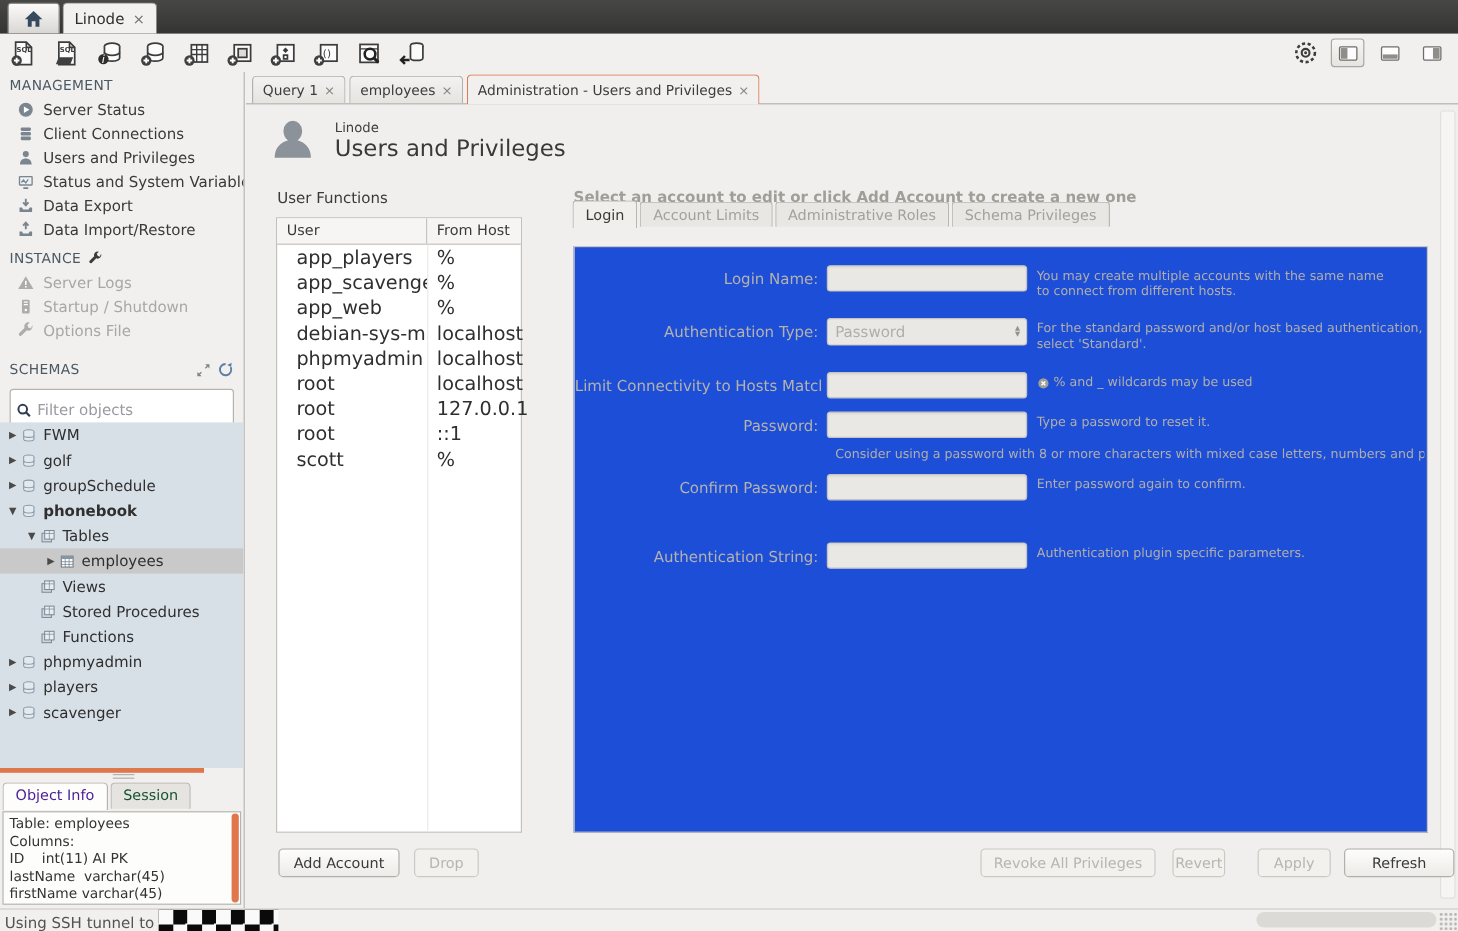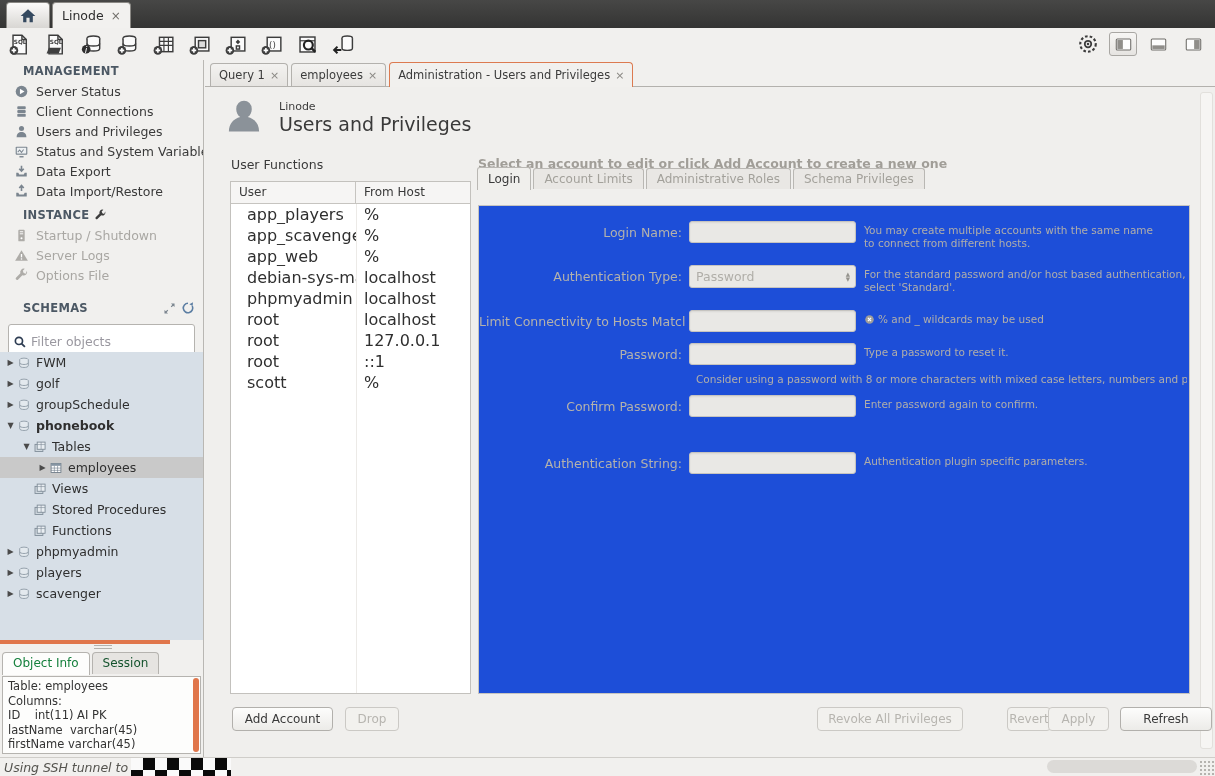--- a/index.html
+++ b/index.html
@@ -28,22 +28,22 @@
     display:flex; align-items:center; padding:0 8px 0 6px; gap:9px; }
   .tool-btn { width:27px; height:27px; display:flex; align-items:center; justify-content:center; }
   .toolbar-right { margin-left:auto; display:flex; gap:7px; align-items:center; }
   .panel-toggle { width:28px; height:24px; display:flex; align-items:center; justify-content:center;
     border:1px solid transparent; border-radius:3px; }
   .panel-toggle.active { border-color:#a9a7a3; background:linear-gradient(#f7f6f4,#e6e4e1); }
 
   
   .sidebar { position:absolute; top:60px; left:0; width:204px; bottom:19px;
     background:#f1f0ee; border-right:1px solid #b9b7b3; overflow:hidden; }
-  .side-hd { font-weight:bold; color:#4c5864; font-size:11.5px; letter-spacing:.3px;
-    padding:4px 8px 3px 8px; display:flex; align-items:center; gap:5px;margin-left:15px; }
+  .side-hd { font-weight:normal; color:#4c5864; font-size:11.5px; letter-spacing:.3px;
+    padding:4px 8px 3px 8px; display:flex; align-items:center; gap:5px; }
   .side-hd .spacer { flex:1; }
   .side-item { display:flex; align-items:center; gap:7px; height:20px; padding-left:14px;
     font-size:12.5px; color:#3a3a3a; white-space:nowrap; overflow:hidden; }
   .side-item.disabled { color:#a9a7a3; }
   .sect-instance { margin-top:3px; }
   .sect-schemas { margin-top:12px; }
   .filter-box { margin:6px 8px 0; height:35px; background:#fff; border:1px solid #b5b3af;
     border-radius:3px; display:flex; align-items:center; padding:0 3px 0 4px; gap:4px;justify-content:center; }
   .filter-box input { border:none; outline:none; flex:1; min-width:0; font-size:12.5px;
     color:#333; background:transparent; font-family:inherit; }
@@ -58,21 +58,21 @@
   .tree-row.selected { background:#c9c9c9; }
   .tree-row.bold .lbl { font-weight:bold; }
 
   .orange-bar { position:absolute; top:580px; left:0; width:170px; height:4px; background:#e0764b; }
   .hgrip { position:absolute; top:585px; left:94px; width:18px; }
   .hgrip div { height:1px; background:#b3b1ad; margin-bottom:2px; }
 
   .bottom-tabs { position:absolute; top:592px; left:2px; display:flex; gap:2px; }
   .btab { border:1px solid #b5b3af; border-bottom:none; border-radius:4px 4px 0 0;
     padding:3px 10px 4px; background:#e6e4e1; color:#14532d; font-size:12px; }
-  .btab.active { background:#fdfdfc; color:#15803d; position:relative; z-index:2; margin-bottom:-1px; }
+  .btab.active { background:#fdfdfc; color:#4c1d95; position:relative; z-index:2; margin-bottom:-1px; }
 
   .info-box { position:absolute; top:616px; left:2px; right:2px; height:78px;
     background:#fdfdfc; border:1px solid #b5b3af; padding:2px 10px 0 5px; overflow:hidden; }
   .info-line { font-size:11.5px; line-height:14.6px; white-space:pre; color:#333; }
   .info-scroll { position:absolute; top:1px; bottom:1px; right:1px; width:6px;
     background:#e0764b; border-radius:3px; }
 
   
   .vgrip { position:absolute; left:206px; top:330px; }
   .vgrip div { width:1px; height:4px; background:#b3b1ad; margin-bottom:2px; margin-left:1px; }
@@ -91,21 +91,21 @@
   .etab.active { background:#f1f0ee; border-color:#dc7a50; height:25px; margin-top:0; }
   .etab .x { color:#8a8884; font-size:11px; }
 
   .avatar { position:absolute; left:21px; top:38px; }
   .conn-small { position:absolute; left:74px; top:40px; font-size:11px; color:#3d3d3d; }
   .page-title { position:absolute; left:74px; top:53px; font-size:19px; color:#393939; }
 
   .accounts-title { position:absolute; left:26px; top:97px; font-size:12.5px; color:#3a3a3a; }
   .select-hint { position:absolute; left:273px; top:96px; font-size:12.5px; font-weight:bold; color:#a19e98; }
 
-  .accounts { position:absolute; left:25px; top:121px; width:241px; height:513px;
+  .accounts { position:absolute; left:25px; top:121px; width:205px; height:513px;
     background:#fff; border:1px solid #c3c1bd; }
   .thead { height:22px; display:flex; border-bottom:1px solid #c6c4c0; background:#f6f5f4; }
   .th { font-size:12px; color:#3a3a3a; padding:3px 0 0 8px; }
   .th:first-child { width:125px; border-right:1px solid #c6c4c0; }
   .tr { height:21px; display:flex; align-items:center; font-size:16px; color:#2f2f2f; }
   .td1 { width:125px; padding-left:16px; white-space:nowrap; overflow:hidden; flex:none; }
   .td2 { padding-left:8px; white-space:nowrap; }
   .col-line { position:absolute; left:125px; top:22px; bottom:0; width:1px; background:#eceae7; }
 
   .dtabs { position:absolute; left:272px; top:107px; display:flex; gap:2px; z-index:2; }
@@ -133,22 +133,22 @@
   .fnote { position:absolute; left:217px; right:2px; color:#b0aeaa; font-size:10.5px;
     white-space:nowrap; overflow:hidden; }
 
   .btn { position:absolute; height:24px; border:1px solid #b2b0ac; border-radius:4px;
     background:linear-gradient(#fdfdfc,#ecebe8); font-size:12px; color:#3a3a3a;
     display:flex; align-items:center; justify-content:center; font-family:inherit; }
   .btn.disabled { color:#b7b5b0; border-color:#cbc9c5; background:#f2f1ee; }
 
   
   .statusbar { position:absolute; bottom:0; left:0; right:0; height:19px; background:#f1f0ee;
-    border-top:1px solid #cfcdc9; display:flex; align-items:center; padding-left:4px;
-    font-size:12.5px; color:#54534e;font-style:italic; }
+    border-top:1px solid #cfcdc9; display:flex; align-items:flex-end; padding-left:4px;
+    font-size:12.5px; color:#54534e; }
   .redact { width:100px; height:18px; margin-left:3px;
     background:conic-gradient(#0a0a0a 0 25%, #fafafa 0 50%, #0a0a0a 0 75%, #fafafa 0);
     background-size:24px 24px; }
   .hscroll-pill { position:absolute; right:18px; bottom:3px; width:150px; height:13px;
     background:#dcdad7; border-radius:7px; }
   .resize-grip { position:absolute; right:1px; bottom:1px; width:15px; height:15px;
     background:radial-gradient(#b5b3af 1px, transparent 1.3px); background-size:4px 4px; }
 </style>
 </head>
 <body>
@@ -379,36 +379,36 @@
     <span class="icon">
         <svg width="13" height="13" viewBox="0 0 16 16">
           <path d="M13.8 3a3.7 3.7 0 0 1-4.9 4.7L4.2 12.4 A1.5 1.5 0 0 1 2.1 10.3 L6.8 5.6 A3.7 3.7 0 0 1 11.5 .9 L9.4 3 l.9 2.2 2.2.9 Z" fill="#3c3c3c"></path>
         </svg>
       </span>
   </div>
   <div id="inst-list">
       <div class="side-item disabled">
         <span class="icon">
           <svg width="15" height="15" viewBox="0 0 16 16">
+            <path d="M8 2.4 L14.8 13.6 H1.2 Z" fill="#aeaca8"></path>
+            <rect x="7.3" y="6.4" width="1.4" height="3.6" fill="#fff"></rect>
+            <rect x="7.3" y="11" width="1.4" height="1.4" fill="#fff"></rect>
+          </svg>
+        </span>
+        <span>Server Logs</span>
+      </div>
+      <div class="side-item disabled">
+        <span class="icon">
+          <svg width="15" height="15" viewBox="0 0 16 16">
             <rect x="4.6" y="1.8" width="6.8" height="12.4" rx="1" fill="#aeaca8"></rect>
             <path d="M6.2 4 h3.6 M6.2 6.2 h3.6" stroke="#fff" stroke-width="1"></path>
             <circle cx="8" cy="11" r="1.1" fill="#fff"></circle>
           </svg>
         </span>
         <span>Startup / Shutdown</span>
-      </div>
-      <div class="side-item disabled">
-        <span class="icon">
-          <svg width="15" height="15" viewBox="0 0 16 16">
-            <path d="M8 2.4 L14.8 13.6 H1.2 Z" fill="#aeaca8"></path>
-            <rect x="7.3" y="6.4" width="1.4" height="3.6" fill="#fff"></rect>
-            <rect x="7.3" y="11" width="1.4" height="1.4" fill="#fff"></rect>
-          </svg>
-        </span>
-        <span>Server Logs</span>
       </div>
       <div class="side-item disabled">
         <span class="icon">
           <svg width="15" height="15" viewBox="0 0 16 16">
             <path d="M13.8 3 a3.7 3.7 0 0 1 -4.9 4.7 L4.2 12.4 A1.5 1.5 0 0 1 2.1 10.3 L6.8 5.6 A3.7 3.7 0 0 1 11.5 .9 L9.4 3 l.9 2.2 2.2 .9 Z" fill="#aeaca8"></path>
           </svg>
         </span>
         <span>Options File</span>
       </div>
     </div>
@@ -723,21 +723,21 @@
         <div class="flabel">Authentication String:</div>
         <input class="finput" value="" style="">
         <div class="fhelp"><span>Authentication plugin specific parameters.</span></div>
       </div>
     </div>
 
   <div id="btn-bar">
       <button class="btn" style="top:647px;left:27px;width:101px">Add Account</button>
       <button class="btn disabled" style="top:647px;left:140px;width:54px">Drop</button>
       <button class="btn disabled" style="top:647px;left:612px;width:146px">Revoke All Privileges</button>
-      <button class="btn disabled" style="top:647px;left:802px;width:44px">Revert</button>
+      <button class="btn disabled" style="top:647px;left:772px;width:44px">Revert</button>
       <button class="btn disabled" style="top:647px;left:843px;width:61px">Apply</button>
       <button class="btn" style="top:647px;left:915px;width:92px">Refresh</button>
     </div>
 </div>
 
 <div class="statusbar">
   <span>Using SSH tunnel to</span>
   <span class="redact"></span>
 </div>
 <div class="hscroll-pill"></div>

